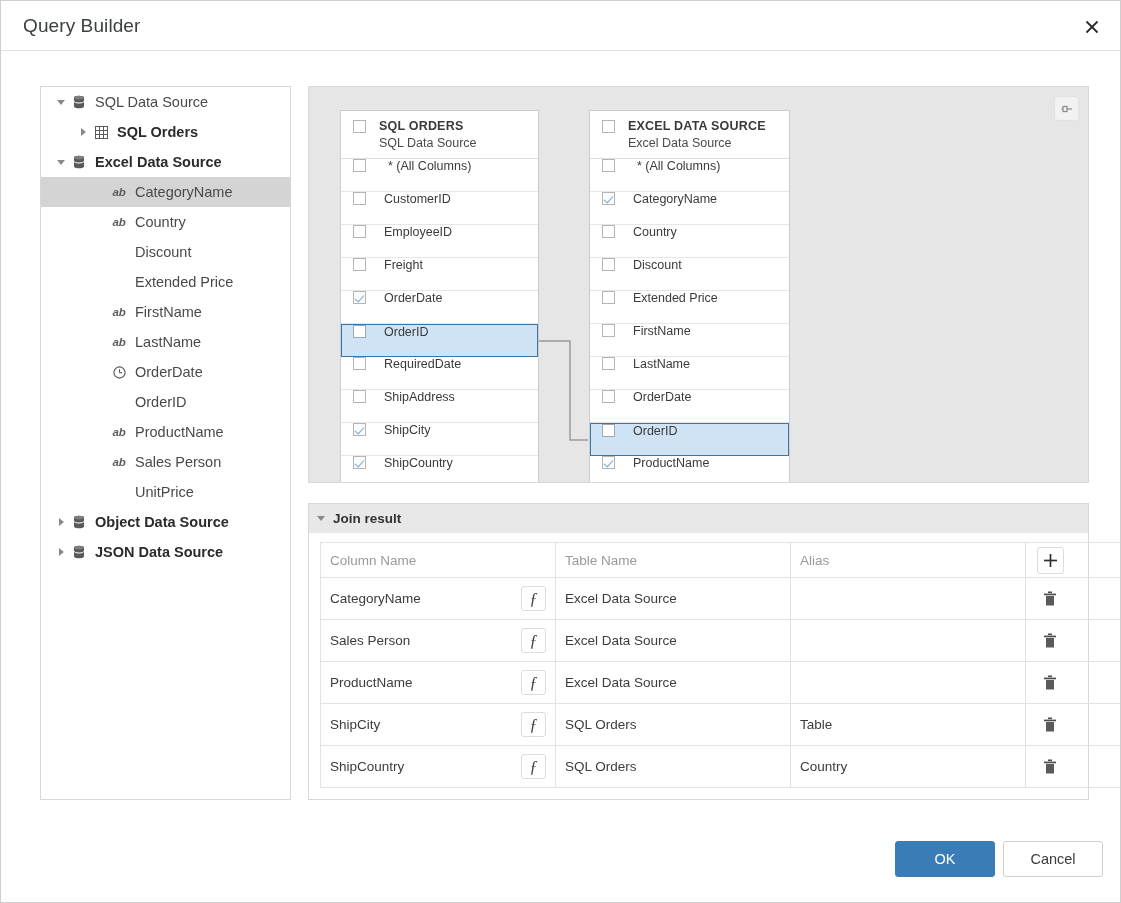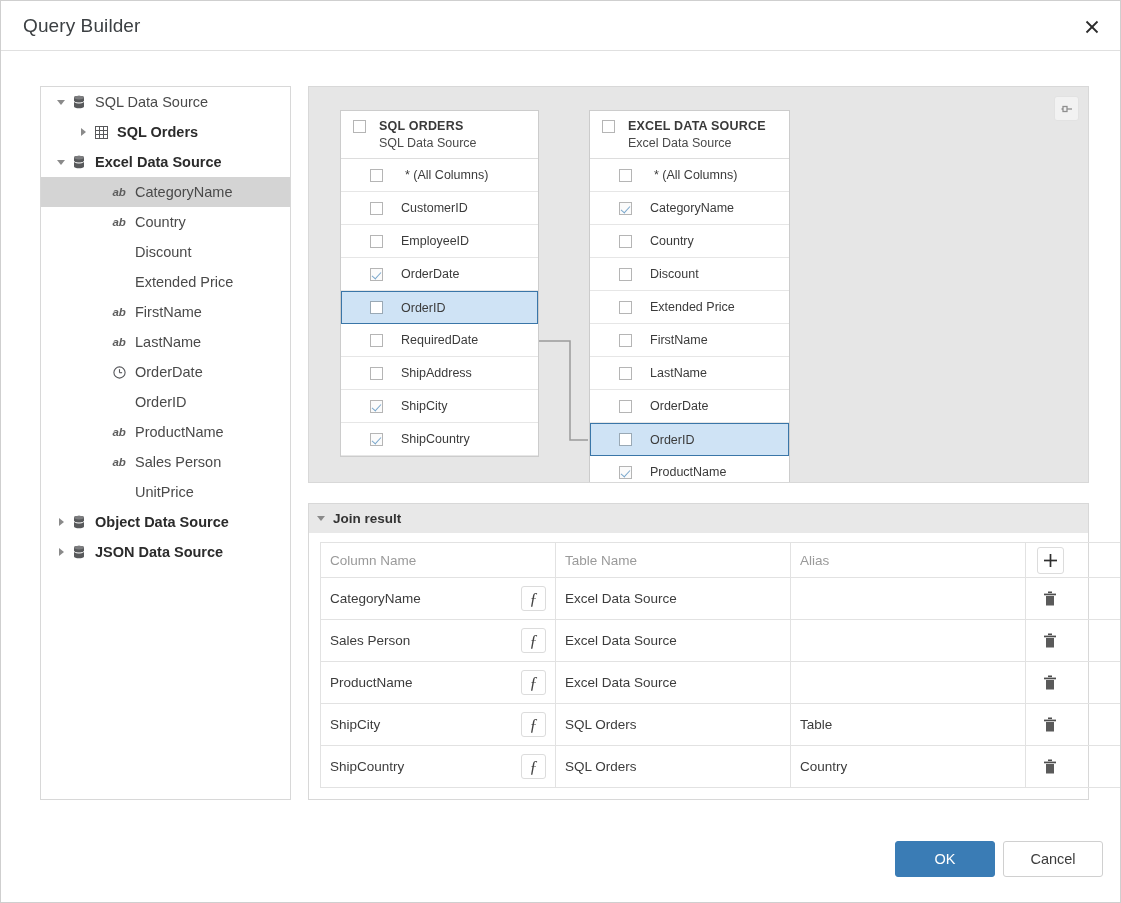--- a/index.html
+++ b/index.html
@@ -133,23 +133,21 @@
   }
   .card-sub {
     position: absolute; left: 38px; top: 25px;
     font-size: 12.5px; color: #4a4a4a;
   }
   .card-row {
     position: relative;
     height: 33px;
     border-bottom: 1px solid #e6e6e6;
     display: flex;
-    align-items: center;
-    cursor: pointer;
-    padding-left: 17px;
+    cursor: pointer;
   }
   .card-row.sel {
     background: #cfe3f5;
     border: 1px solid #3a76a8;
     height: 33px;
   }
   .card-row .cb { margin-left: 12px; flex: 0 0 13px; }
   .card-row.sel .cb { margin-left: 11px; }
   .card-row .rl {
     margin-left: 18px;
@@ -472,20 +470,24 @@
           <span class="cb"></span>
           <span class="rl">* (All Columns)</span>
         </div>
         <div class="card-row">
           <span class="cb"></span>
           <span class="rl">CustomerID</span>
         </div>
         <div class="card-row">
           <span class="cb"></span>
           <span class="rl">EmployeeID</span>
+        </div>
+        <div class="card-row">
+          <span class="cb"></span>
+          <span class="rl">Freight</span>
         </div>
         <div class="card-row">
           <span class="cb checked"></span>
           <span class="rl">OrderDate</span>
         </div>
         <div class="card-row sel">
           <span class="cb blank-sel"></span>
           <span class="rl">OrderID</span>
         </div>
         <div class="card-row">

